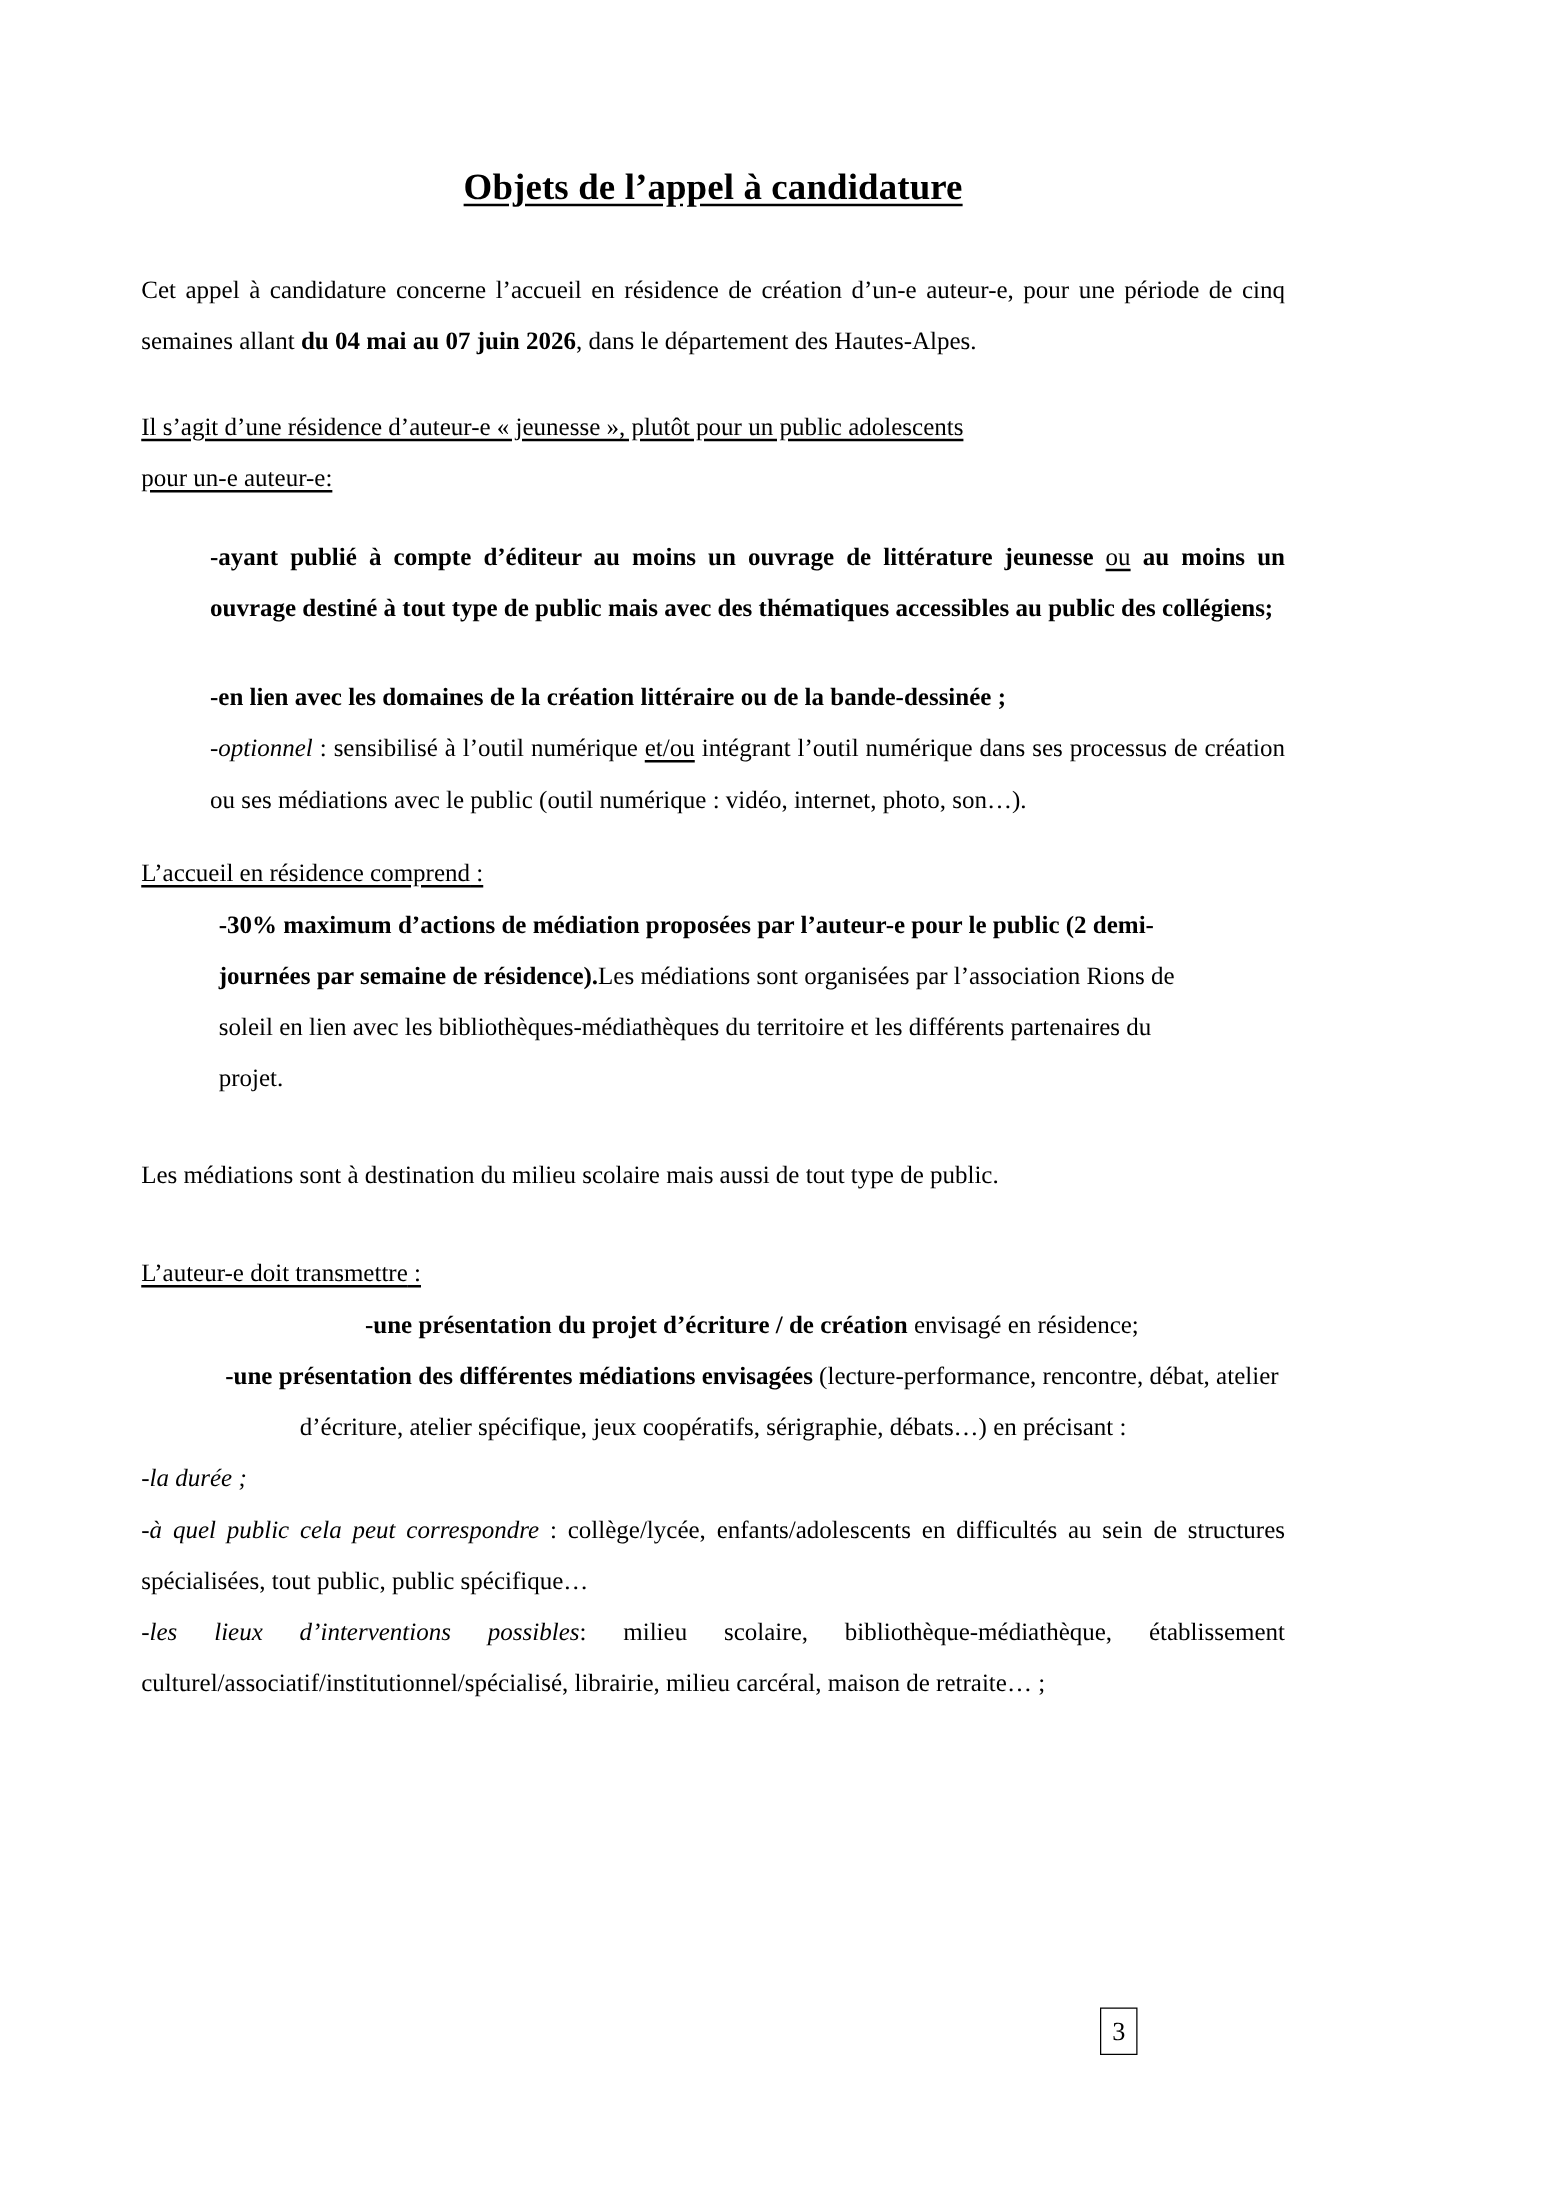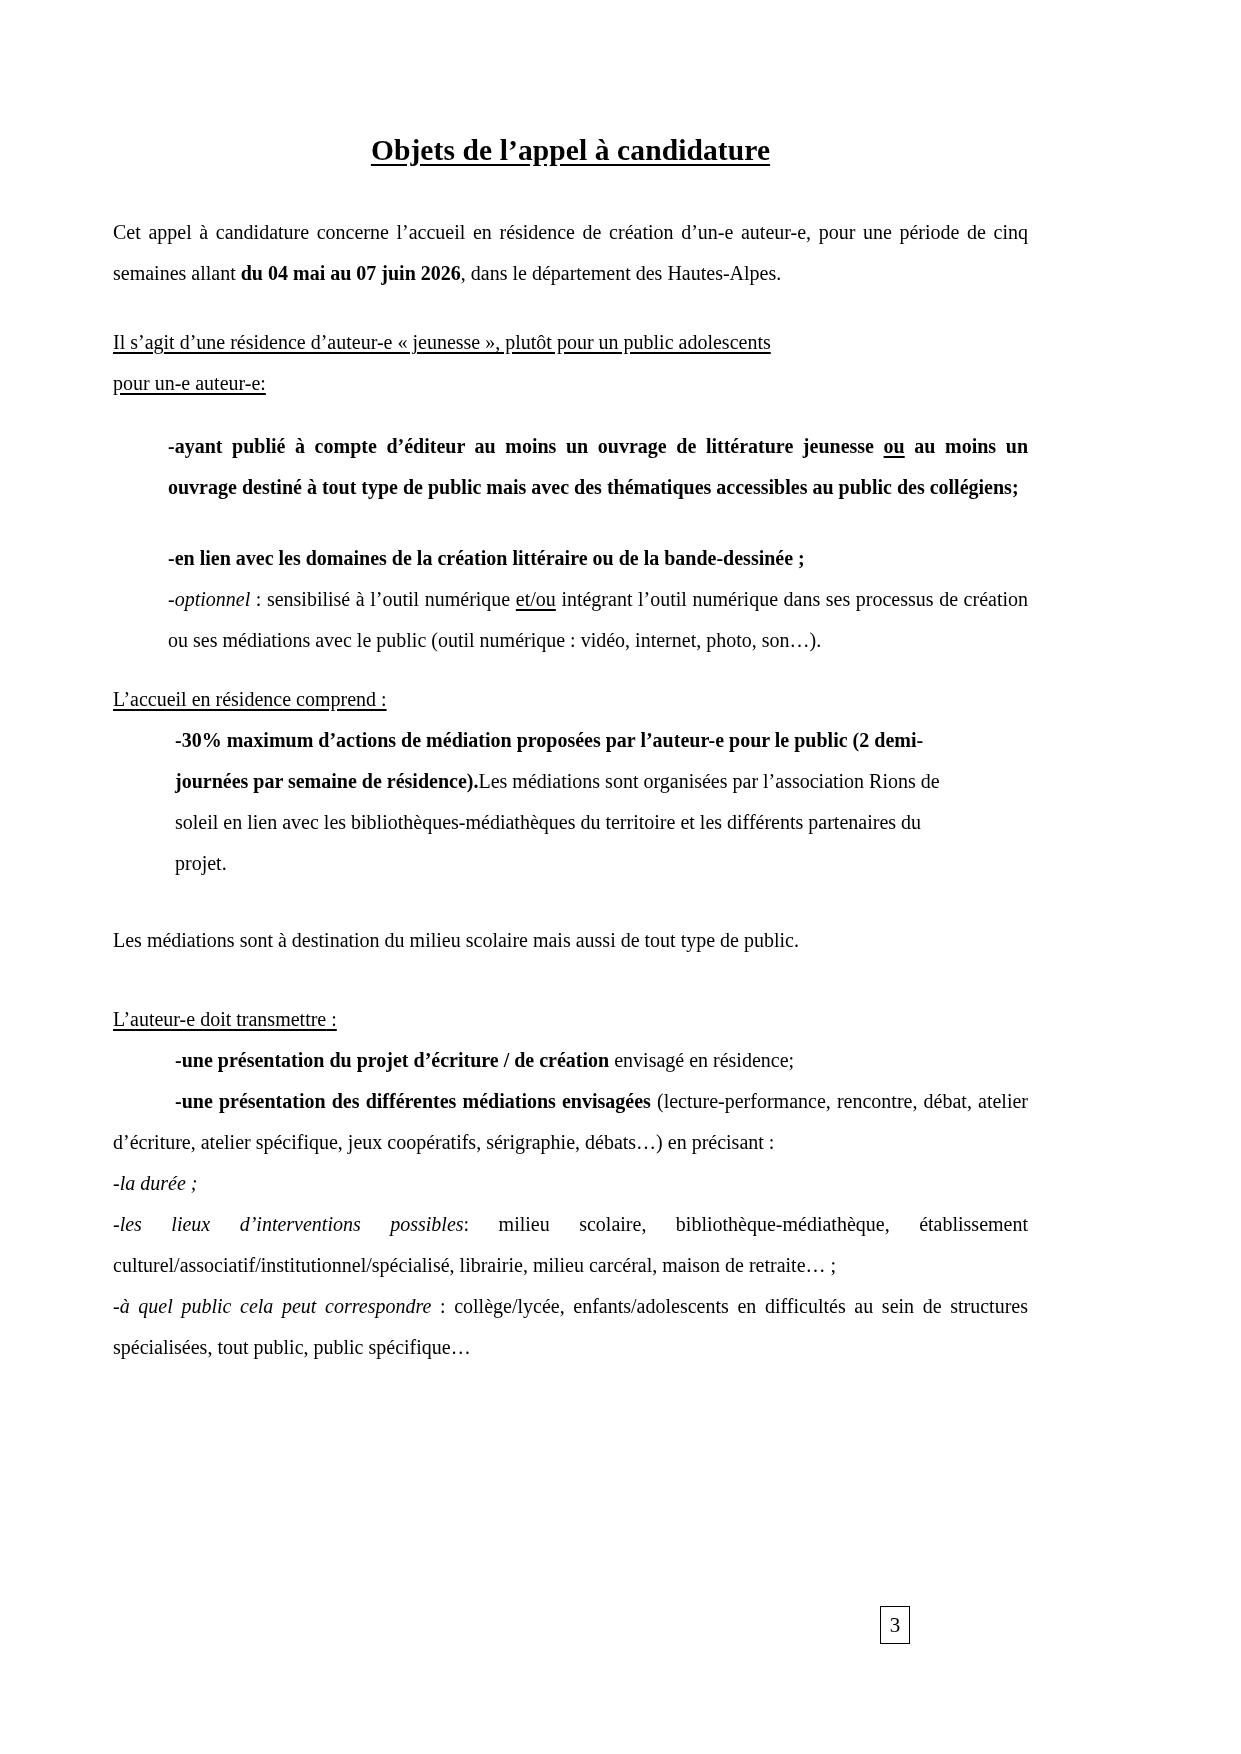--- a/index.html
+++ b/index.html
@@ -63,23 +63,24 @@
     margin-left: 55px;
     width: 860px;
   }
   .indent-small {
     margin-left: 62px;
   }
   b, .b { font-weight: bold; }
   i, .i { font-style: italic; }
   u, .u { text-decoration: underline; text-underline-offset: 3px; }
   .bi { font-weight: normal; font-style: italic; }
-  .nb { font-weight: bold; }
+  .nb { font-weight: normal; }
   .hang-indent {
     text-indent: 62px;
+    text-align: center;
   }
   .pagenum-box {
     position: absolute;
     right: 113px;
     bottom: 110px;
     width: 28px;
     height: 36px;
     border: 1.6px solid #000;
     display: flex;
     align-items: center;
@@ -136,22 +137,22 @@
     <div class="gap-g"></div>
 
     <p class="left"><u>L’auteur-e doit transmettre</u><u> :</u></p>
 
     <p class="left hang-indent"><b>-une présentation du projet d’écriture / de création</b><span> envisagé en résidence;</span></p>
 
     <p class="just hang-indent"><b>-une présentation des différentes médiations envisagées</b><span> (lecture-performance, rencontre, débat, atelier d’écriture, atelier spécifique, jeux coopératifs, sérigraphie, débats…) en précisant :</span></p>
 
     <p class="left"><i>-la durée ;</i></p>
 
+    <p class="just"><i>-à quel public cela peut correspondre</i><span> : collège/lycée, enfants/adolescents en difficultés au sein de structures spécialisées, tout public, public spécifique…</span></p>
+
     <p class="just"><i>-les lieux d’interventions possibles</i><span>: milieu scolaire, bibliothèque-médiathèque, établissement culturel/associatif/institutionnel/spécialisé, librairie, milieu carcéral, maison de retraite… ;</span></p>
-
-    <p class="just"><i>-à quel public cela peut correspondre</i><span> : collège/lycée, enfants/adolescents en difficultés au sein de structures spécialisées, tout public, public spécifique…</span></p>
 
   </div>
 
   <div class="pagenum-box">
     <span>3</span>
   </div>
 </div>
 
 </body></html>

